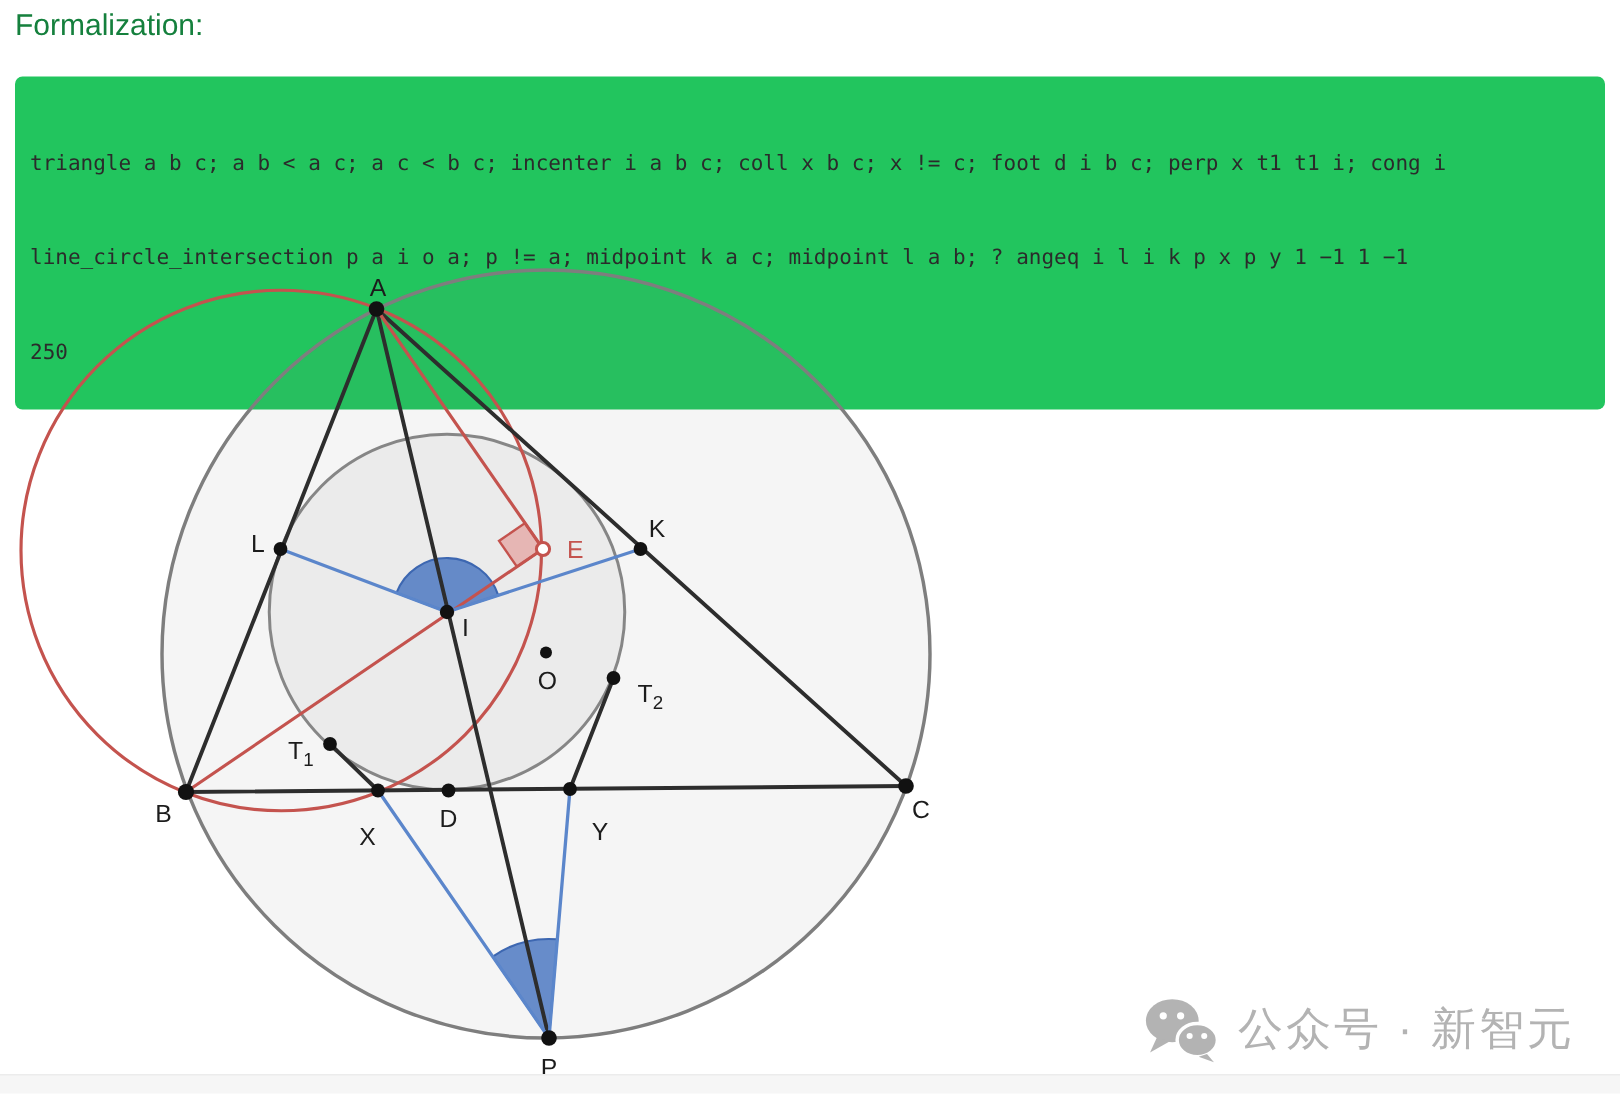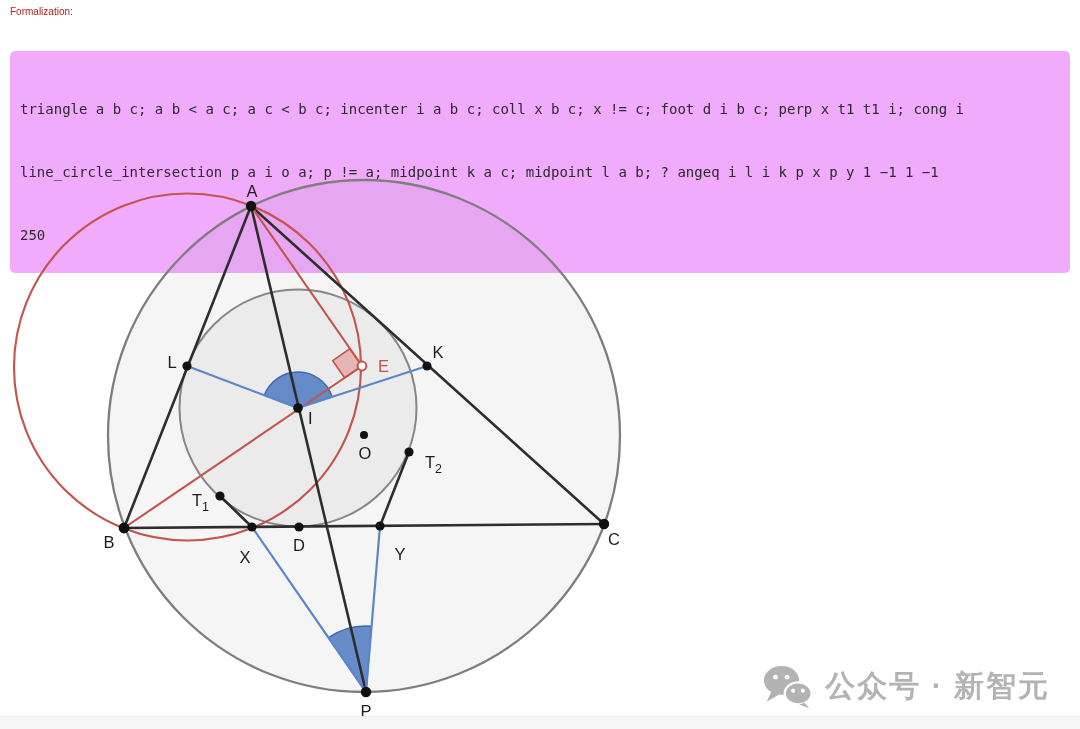--- a/index.html
+++ b/index.html
@@ -2,38 +2,37 @@
 <html><head>
 <meta charset="utf-8">
 <style>
   html,body{margin:0;padding:0;}
   body{
     width:1080px;height:729px;position:relative;overflow:hidden;
     background:#ffffff;font-family:"Liberation Sans",sans-serif;
   }
   .heading{
     position:absolute;left:10px;top:6px;
-    font-size:10px;color:#b91c1c;
+    font-size:20px;color:#15803d;
   }
   .codeblock{
     position:absolute;left:10px;top:51px;width:1040px;
-    background:#f0abfc;border-radius:5px;
+    background:#22c55e;border-radius:5px;
     padding:6px 10px;
     font-family:"DejaVu Sans Mono","Liberation Mono",monospace;
     font-size:14px;line-height:21px;color:#2b2b2b;
     white-space:pre;
   }
   .code-line{white-space:pre;}
   svg.figure{position:absolute;left:0;top:0;}
   .watermark{
     position:absolute;top:660px;right:30px;height:52px;
     display:flex;align-items:center;gap:12px;
     color:#b3b3b3;font-size:30px;letter-spacing:2px;
     user-select:none;
-    font-weight:bold;
   }
   .footer-strip{
     position:absolute;left:0;right:0;bottom:0;height:12px;
     background:#f6f6f6;border-top:1px solid #ececec;
   }
 </style>
 </head>
 <body>
 
 <div class="heading">Formalization:</div>

